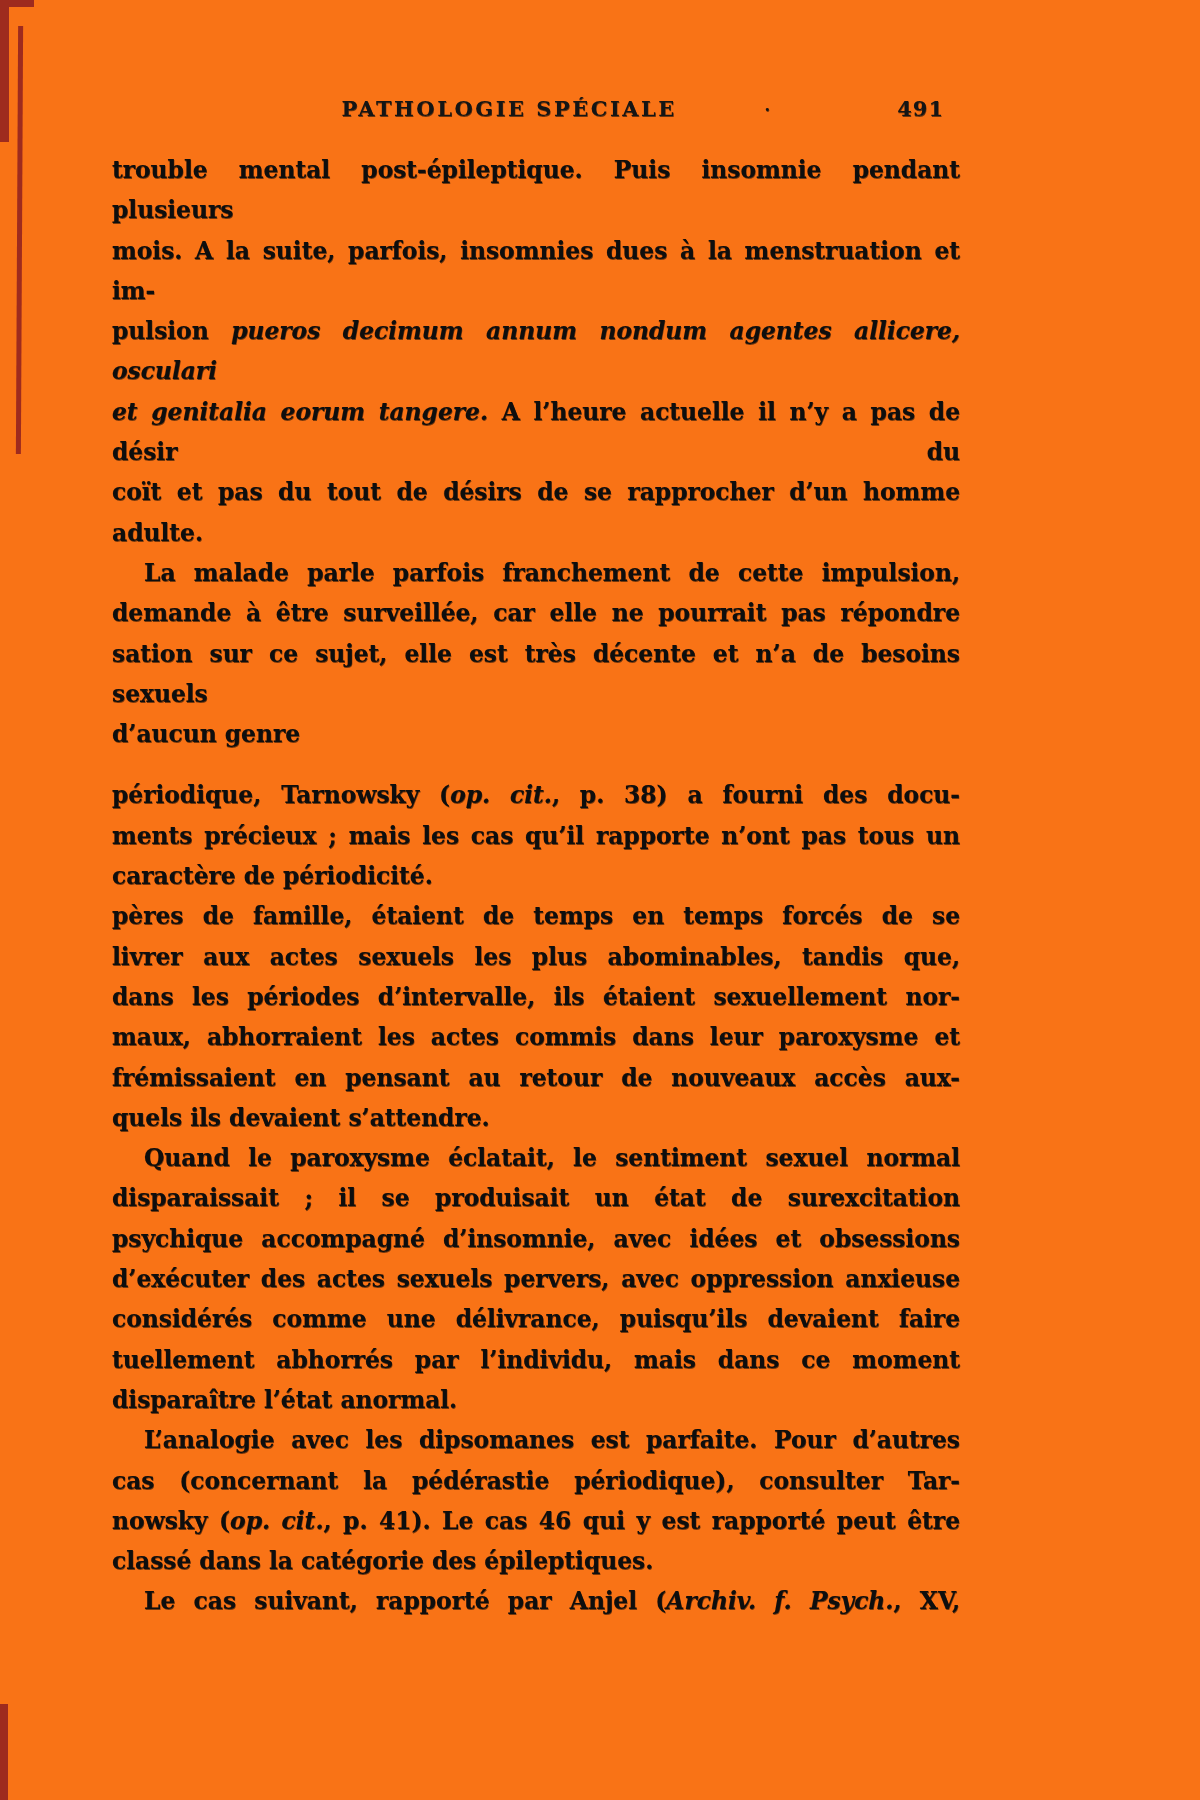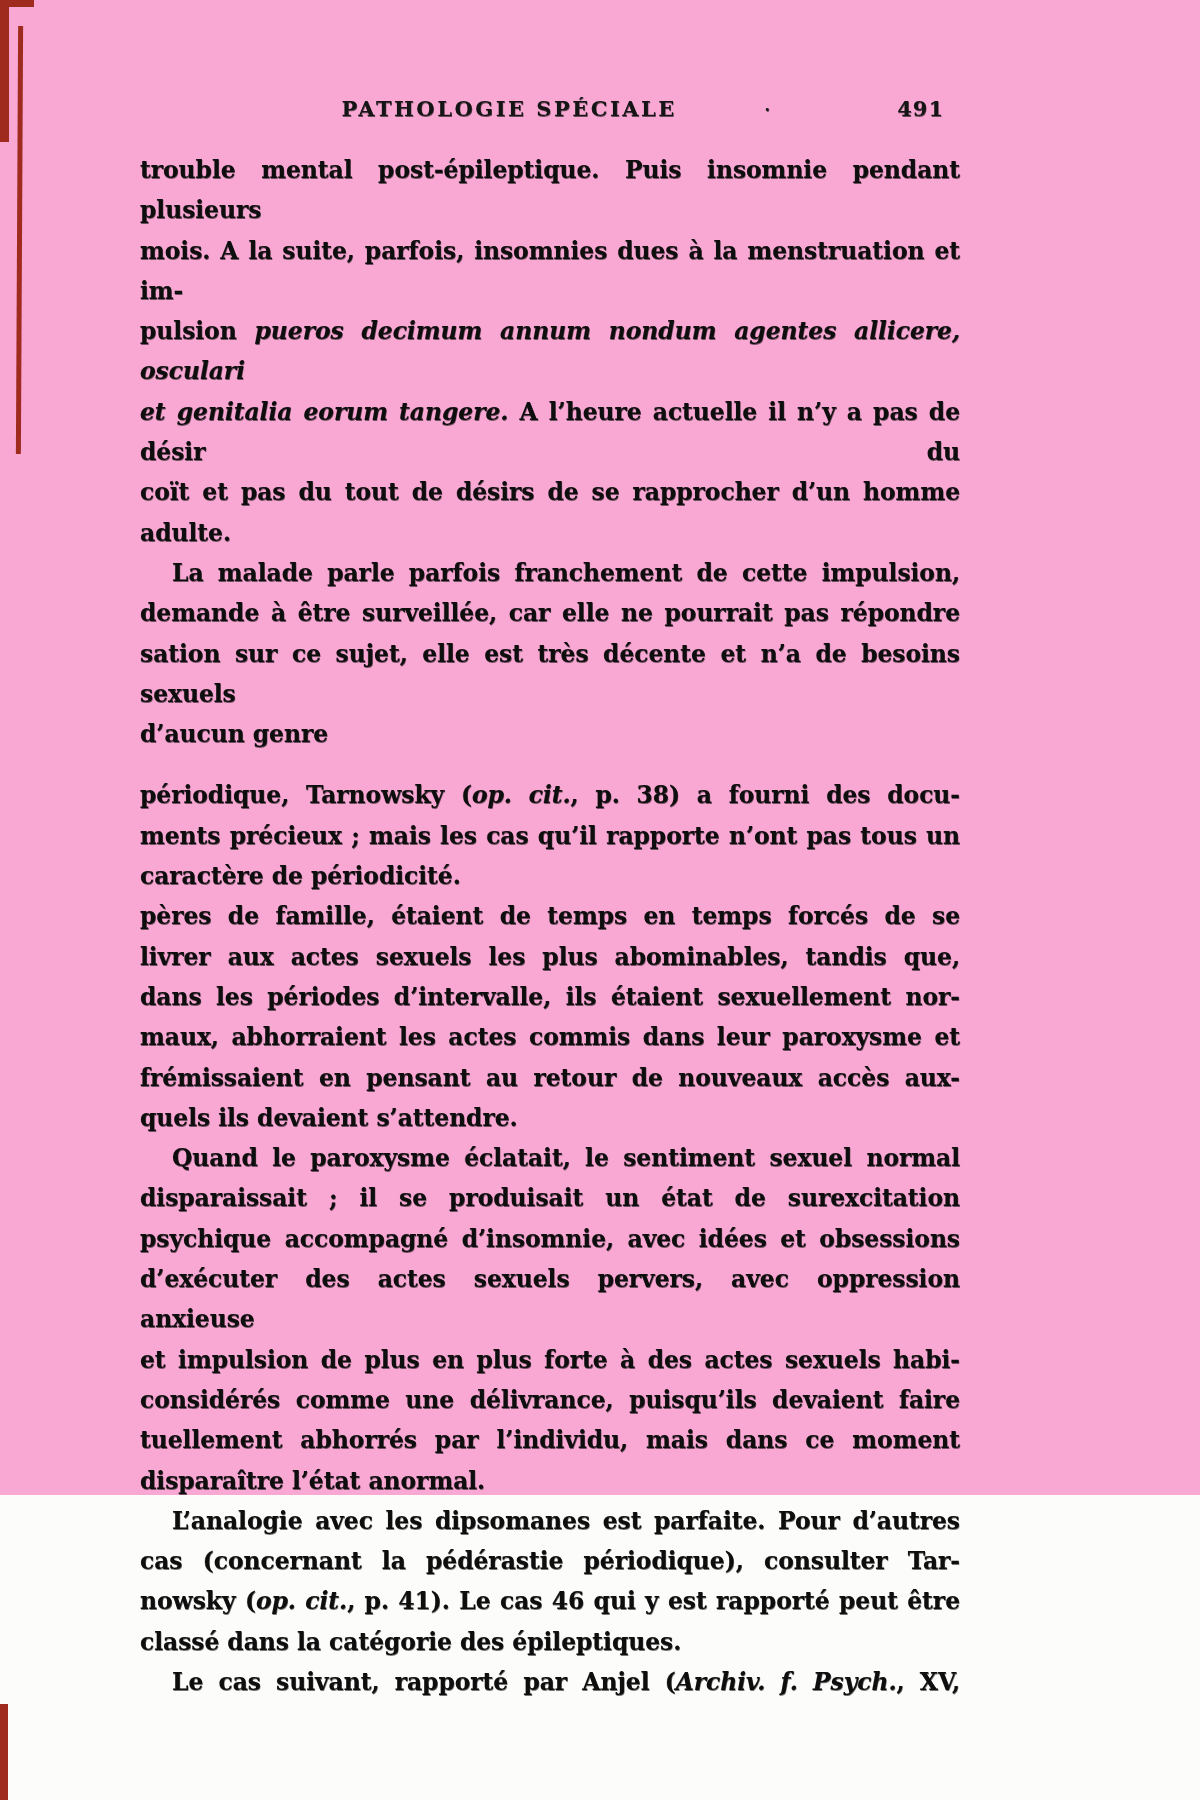--- a/index.html
+++ b/index.html
@@ -7,22 +7,22 @@
     padding: 0;
     width: 1200px;
     height: 1800px;
     overflow: hidden;
     background: #fcfcfa;
     font-family: "DejaVu Serif", "Liberation Serif", serif;
   }
   .page {
     position: relative;
     width: 1200px;
-    height: 1495px;
-    background: #f9a8d4;
+    height: 1800px;
+    background: #f97316;
     color: #101010;
   }
   
   .artifact {
     position: absolute;
     background: #9e2b1e;
   }
   .artifact-top-corner   { left: 0; top: 0; width: 34px; height: 7px; }
   .artifact-left-top     { left: 0; top: 0; width: 9px; height: 142px; }
   .artifact-left-line    { left: 17px; top: 26px; width: 5px; height: 428px; transform: rotate(0.3deg); }
@@ -71,21 +71,20 @@
   .text-line {
     font-size: 23.5px;
     font-weight: 700;
     line-height: 40.3px;
     letter-spacing: -0.1px;
     color: #0e0e0e;
     text-align: justify;
     text-align-last: justify;
     text-shadow: 0.5px 0.7px 0 rgba(5,5,5,0.55), -0.3px -0.2px 0 rgba(5,5,5,0.25);
     white-space: normal;
-    margin-left: 28px;
   }
   .text-line.last { text-align-last: left; }
   .text-line.first-indent { text-indent: 32px; }
   .italic { font-style: italic; }
 </style>
 </head>
 <body>
 
 <div class="page">
 
@@ -127,21 +126,20 @@
           <div class="text-line"><span>dans les périodes d’intervalle, ils étaient sexuellement nor-</span></div>
           <div class="text-line"><span>maux, abhorraient les actes commis dans leur paroxysme et</span></div>
           <div class="text-line"><span>frémissaient en pensant au retour de nouveaux accès aux-</span></div>
           <div class="text-line last"><span>quels ils devaient s’attendre.</span></div>
         </div>
         <div class="paragraph">
           <div class="text-line first-indent"><span>Quand le paroxysme éclatait, le sentiment sexuel normal</span></div>
           <div class="text-line"><span>disparaissait ; il se produisait un état de surexcitation</span></div>
           <div class="text-line"><span>psychique accompagné d’insomnie, avec idées et obsessions</span></div>
           <div class="text-line"><span>d’exécuter des actes sexuels pervers, avec oppression anxieuse</span></div>
-          <div class="text-line"><span>et impulsion de plus en plus forte à des actes sexuels habi-</span></div>
           <div class="text-line"><span>considérés comme une délivrance, puisqu’ils devaient faire</span></div>
           <div class="text-line"><span>tuellement abhorrés par l’individu, mais dans ce moment</span></div>
           <div class="text-line last"><span>disparaître l’état anormal.</span></div>
         </div>
         <div class="paragraph">
           <div class="text-line first-indent"><span>L’analogie avec les dipsomanes est parfaite. Pour d’autres</span></div>
           <div class="text-line"><span>cas (concernant la pédérastie périodique), consulter Tar-</span></div>
           <div class="text-line"><span>nowsky (</span><span class="italic">op. cit.</span><span>, p. 41). Le cas 46 qui y est rapporté peut être</span></div>
           <div class="text-line last"><span>classé dans la catégorie des épileptiques.</span></div>
         </div>

